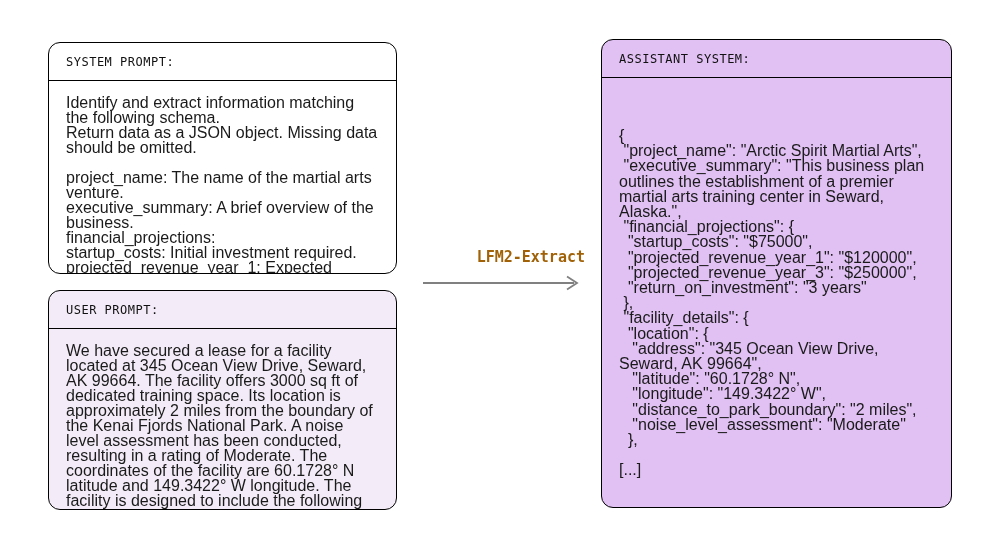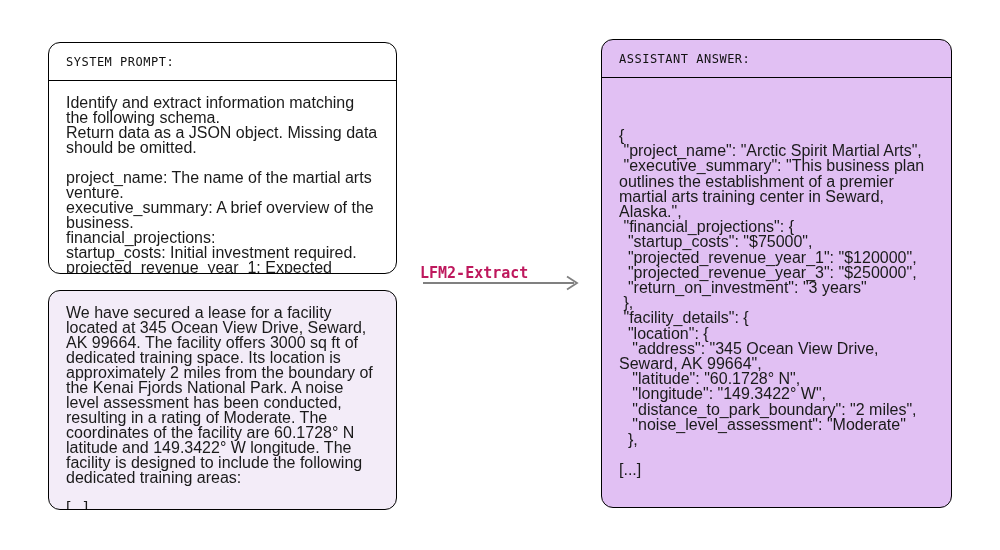--- a/index.html
+++ b/index.html
@@ -80,27 +80,27 @@
   .connector {
     position: absolute;
     left: 420px;
     top: 248px;
     width: 165px;
     height: 45px;
   }
   .model-label {
     position: absolute;
     left: 0;
-    top: 16px;
+    top: 0;
     width: 100%;
-    text-align: left;
+    text-align: right;
     font-family: "DejaVu Sans Mono", monospace;
     font-size: 15px;
     font-weight: 700;
-    color: #be185d;
+    color: #a16207;
     white-space: nowrap;
   }
   .arrow-svg {
     position: absolute;
     left: 0;
     top: 24px;
   }
 </style>
 </head>
 <body>
@@ -118,36 +118,39 @@
 executive_summary: A brief overview of the business.
 financial_projections:
 startup_costs: Initial investment required.
 projected_revenue_year_1: Expected revenue in the first year.
 projected_revenue_year_3: Expected revenue in the third year.
 return_on_investment: Timeframe for recouping investment.
 facility_details: [...]</div>
   </section>
 
   <section class="panel user">
+    <header class="panel-header">
+      <h2 class="panel-title">USER PROMPT:</h2>
+    </header>
     <div class="panel-body">We have secured a lease for a facility located at 345 Ocean View Drive, Seward, AK 99664. The facility offers 3000 sq ft of dedicated training space. Its location is approximately 2 miles from the boundary of the Kenai Fjords National Park. A noise level assessment has been conducted, resulting in a rating of Moderate. The coordinates of the facility are 60.1728° N latitude and 149.3422° W longitude. The facility is designed to include the following dedicated training areas:
 
 [...]</div>
   </section>
 
   <div class="connector">
     <div class="model-label">LFM2-Extract</div>
     <svg class="arrow-svg" width="165" height="22" viewBox="0 0 165 22">
       <line x1="3" y1="11" x2="154" y2="11" stroke="#808080" stroke-width="2"></line>
       <polyline points="147,4.5 157,11 147,17.5" fill="none" stroke="#808080" stroke-width="1.8"></polyline>
     </svg>
   </div>
 
   <section class="panel assistant">
     <header class="panel-header">
-      <h2 class="panel-title">ASSISTANT ANSWER:</h2>
+      <h2 class="panel-title">ASSISTANT SYSTEM:</h2>
     </header>
     <div class="panel-body">{
  "project_name": "Arctic Spirit Martial Arts",
  "executive_summary": "This business plan outlines the establishment of a premier martial arts training center in Seward, Alaska.",
  "financial_projections": {
   "startup_costs": "$75000",
   "projected_revenue_year_1": "$120000",
   "projected_revenue_year_3": "$250000",
   "return_on_investment": "3 years"
  },

